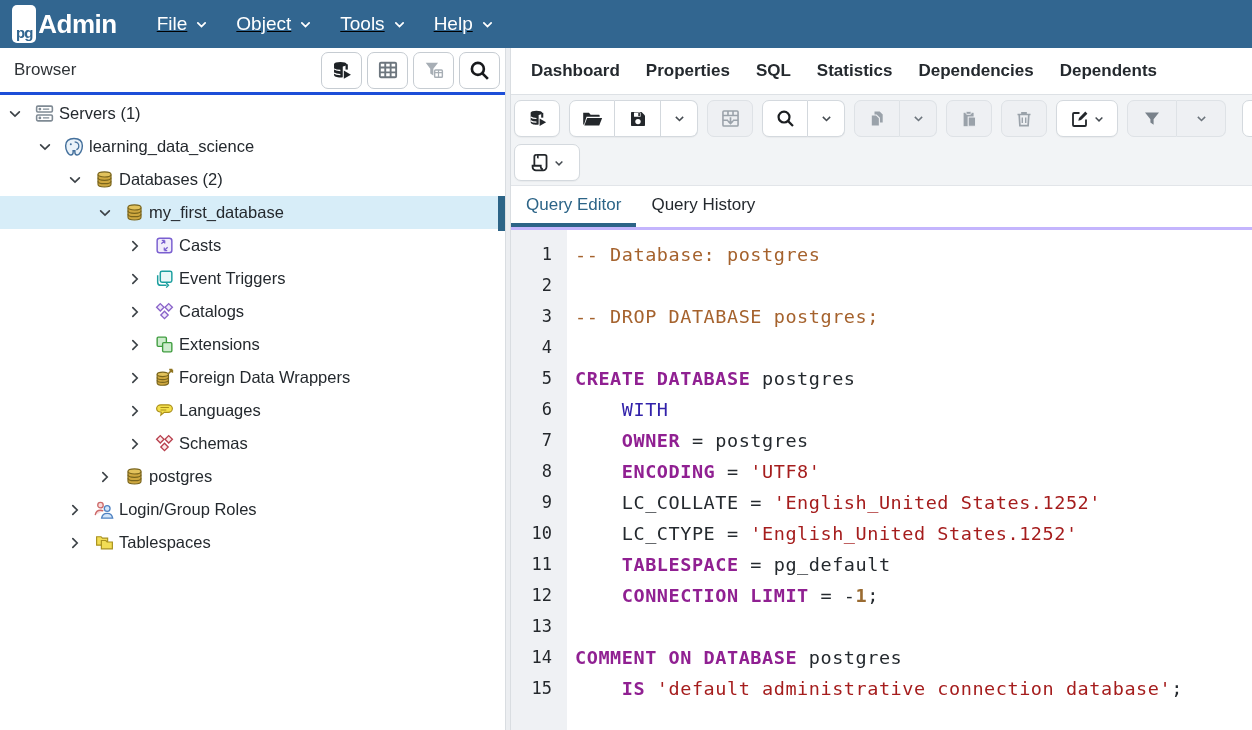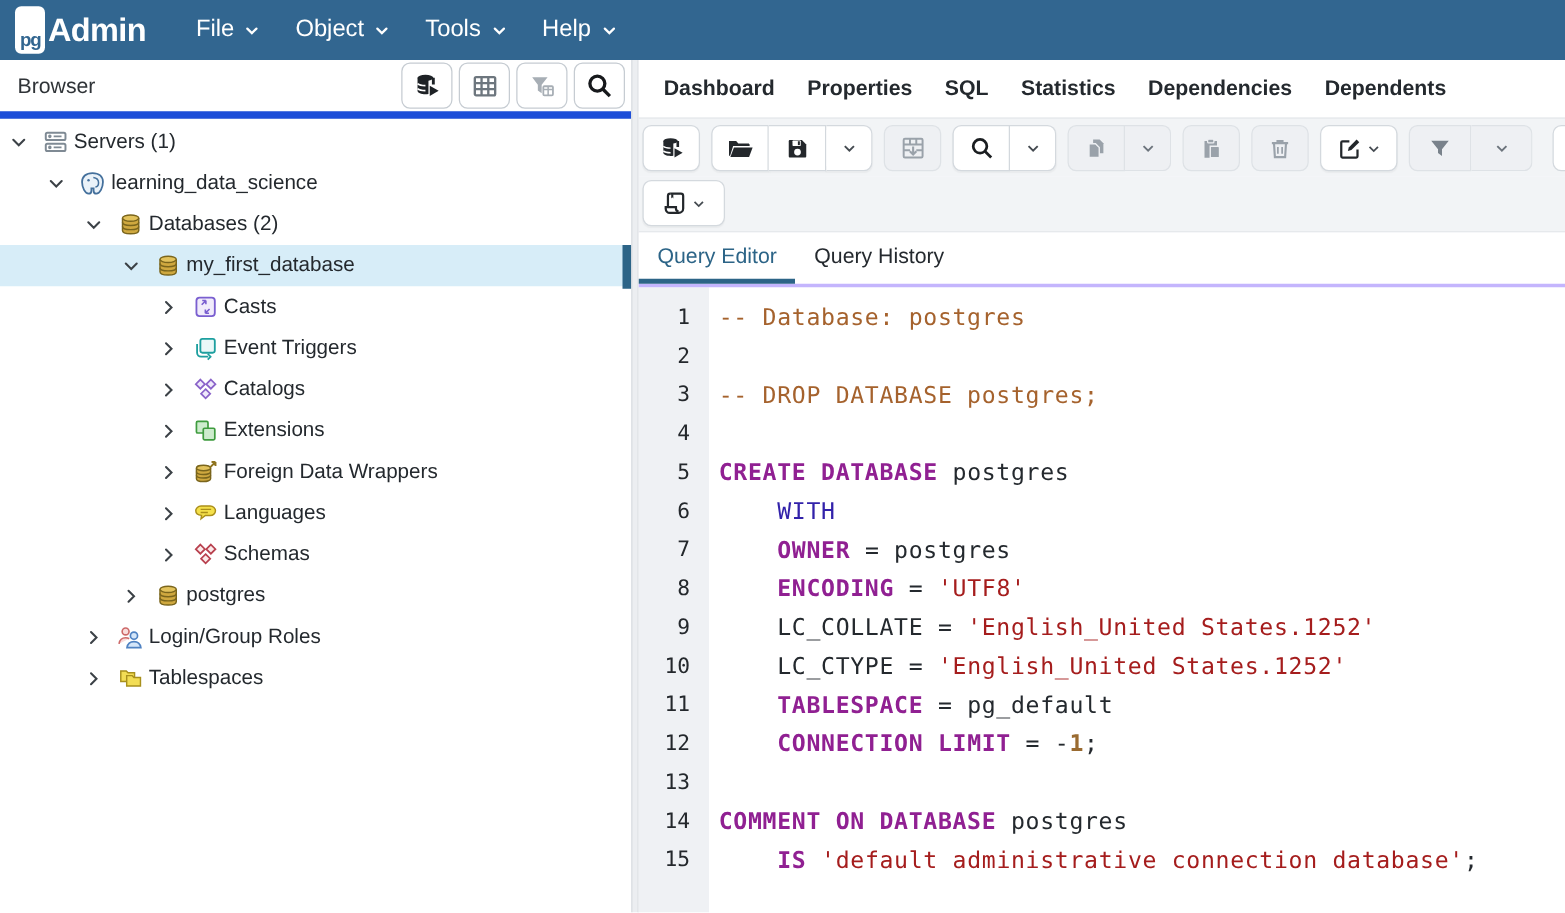--- a/index.html
+++ b/index.html
@@ -5,31 +5,31 @@
   * { box-sizing: border-box; margin: 0; padding: 0; }
   html,body { width:1252px; height:730px; overflow:hidden; background:#fff;
     font-family:"Liberation Sans", sans-serif; }
 
   
   .topbar { height:48px; background:#326690; display:flex; align-items:center; padding:0 12px; }
   .logo { display:flex; align-items:center; }
   .logo-pg { background:#fff; color:#326690; font-weight:bold; font-size:15px;
     border-radius:5px; padding:20px 4px 3px 4px; line-height:1; letter-spacing:-1px; }
   .logo-admin { color:#fff; font-weight:bold; font-size:26px; margin-left:2px; letter-spacing:-0.5px; }
-  .menus { display:flex; margin-left:26px; }
+  .menus { display:flex; margin-left:26px;text-decoration:underline; }
   .menu-item { color:#fff; font-size:19px; padding:10px 14px; display:flex; align-items:center; gap:8px; cursor:pointer; }
 
   
   .main { display:flex; height:682px; }
   .left-panel { width:505px; flex:none; display:flex; flex-direction:column; background:#fff; }
   .splitter { width:6px; flex:none; background:#eceef1; border-left:1px solid #d9dde1; border-right:1px solid #d9dde1; cursor:col-resize; }
   .right-panel { flex:1; min-width:0; display:flex; flex-direction:column; background:#fff; }
 
   
-  .browser-header { height:47px; flex:none; display:flex; align-items:center; padding:0 5px 0 14px; border-bottom:6px solid #1d4ed8; }
+  .browser-header { height:47px; flex:none; display:flex; align-items:center; padding:0 5px 0 14px; border-bottom:3px solid #1d4ed8; }
   .browser-title { font-size:17px; color:#2f3337; flex:1; }
   .bh-btn { width:41px; height:37px; border:1px solid #c6ccd2; border-radius:7px; background:#fff;
     display:flex; align-items:center; justify-content:center; margin-left:5px; cursor:pointer; }
 
   
   .tree { flex:1; overflow:hidden; padding-top:2px; }
   .tree-row { height:33px; display:flex; align-items:center; font-size:16.5px; color:#24292e; position:relative; cursor:pointer; }
   .tree-row.selected { background:#d7edf8; }
   .tree-row.selected .accent { position:absolute; right:0; top:0; bottom:-2px; width:7px; background:#2c6487; }
   .twisty { width:14px; height:14px; flex:none; margin-right:11px; display:flex; align-items:center; }

